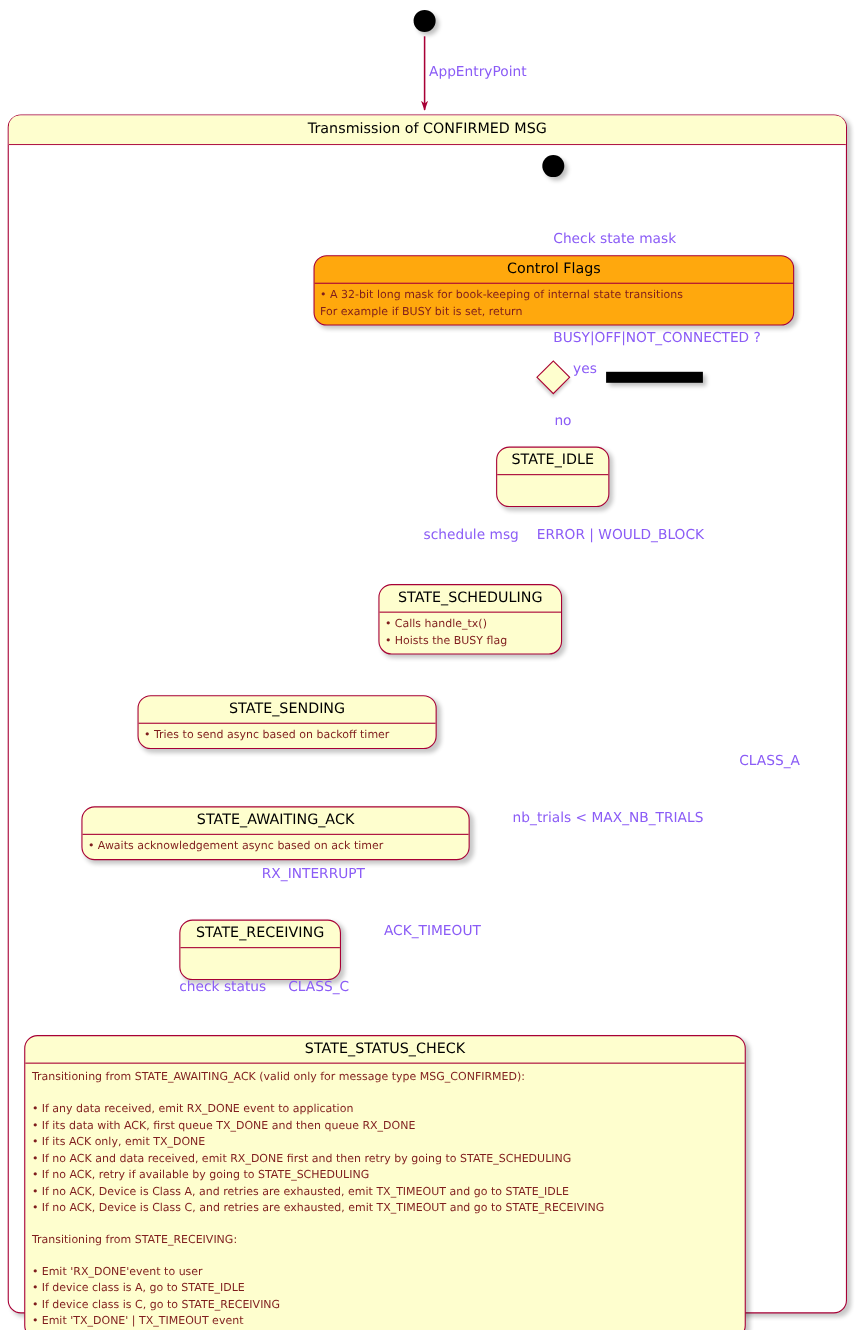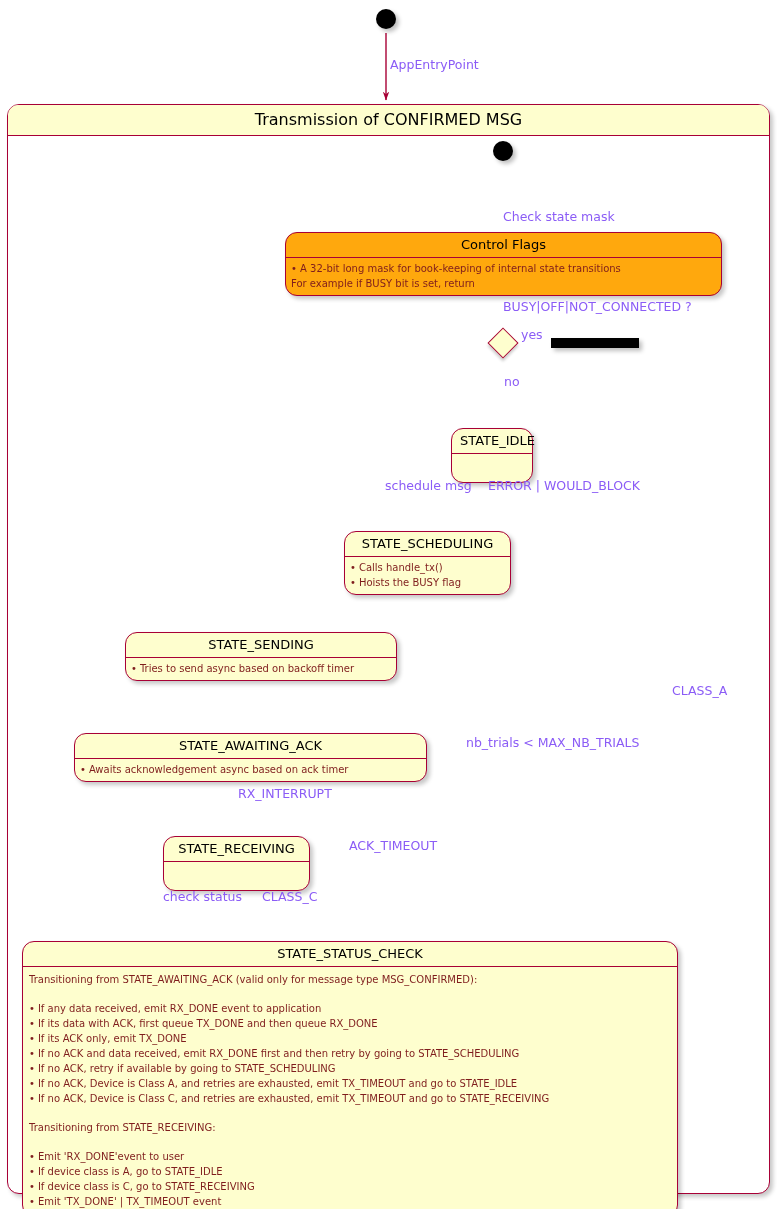--- a/index.html
+++ b/index.html
@@ -48,21 +48,21 @@
   
   #composite{
     position:absolute;left:7px;top:104px;width:763px;height:1090px;
     border:1.5px solid #A80036;border-radius:12px;background:#ffffff;
     box-shadow:3px 3px 4px rgba(0,0,0,0.22);box-sizing:border-box;z-index:1;
   }
   #composite .comp-title{
     background:#FEFECE;
     border-radius:10px 10px 0 0;
     border-bottom:1.5px solid #A80036;
-    text-align:center;font-size:16px;color:#000;padding:5px 0 6px 0;
+    text-align:center;font-size:13px;color:#000;padding:5px 0 6px 0;
   }
 
   
   .start-node{
     position:absolute;width:20px;height:20px;border-radius:50%;
     background:#000000;box-shadow:3px 3px 4px rgba(0,0,0,0.25);z-index:6;
   }
   
   .diamond{
     position:absolute;width:22px;height:22px;background:#FEFECE;
@@ -75,21 +75,21 @@
     box-shadow:3px 3px 4px rgba(0,0,0,0.25);z-index:6;
   }
   
   .elabel{
     position:absolute;font-size:12.5px;color:#8b5cf6;white-space:nowrap;z-index:7;
     line-height:14px;
   }
 
   
   #n-control{left:285px;top:213px;width:437px;}
-  #n-idle{left:451px;top:409px;width:82px;}
+  #n-idle{left:451px;top:387px;width:103px;}
   #n-idle .body{min-height:21px;}
   #n-sched{left:344px;top:512px;width:167px;}
   #n-send{left:125px;top:613px;width:272px;}
   #n-await{left:74px;top:714px;width:353px;}
   #n-recv{left:163px;top:817px;width:147px;}
   #n-recv .body{min-height:21px;}
   #n-status{left:22px;top:922px;width:656px;}
   #n-status .body{padding:5px 6px 7px 6px;}
   #n-status .body .para{white-space:nowrap;}
   #n-status .body .gap{height:14px;}

